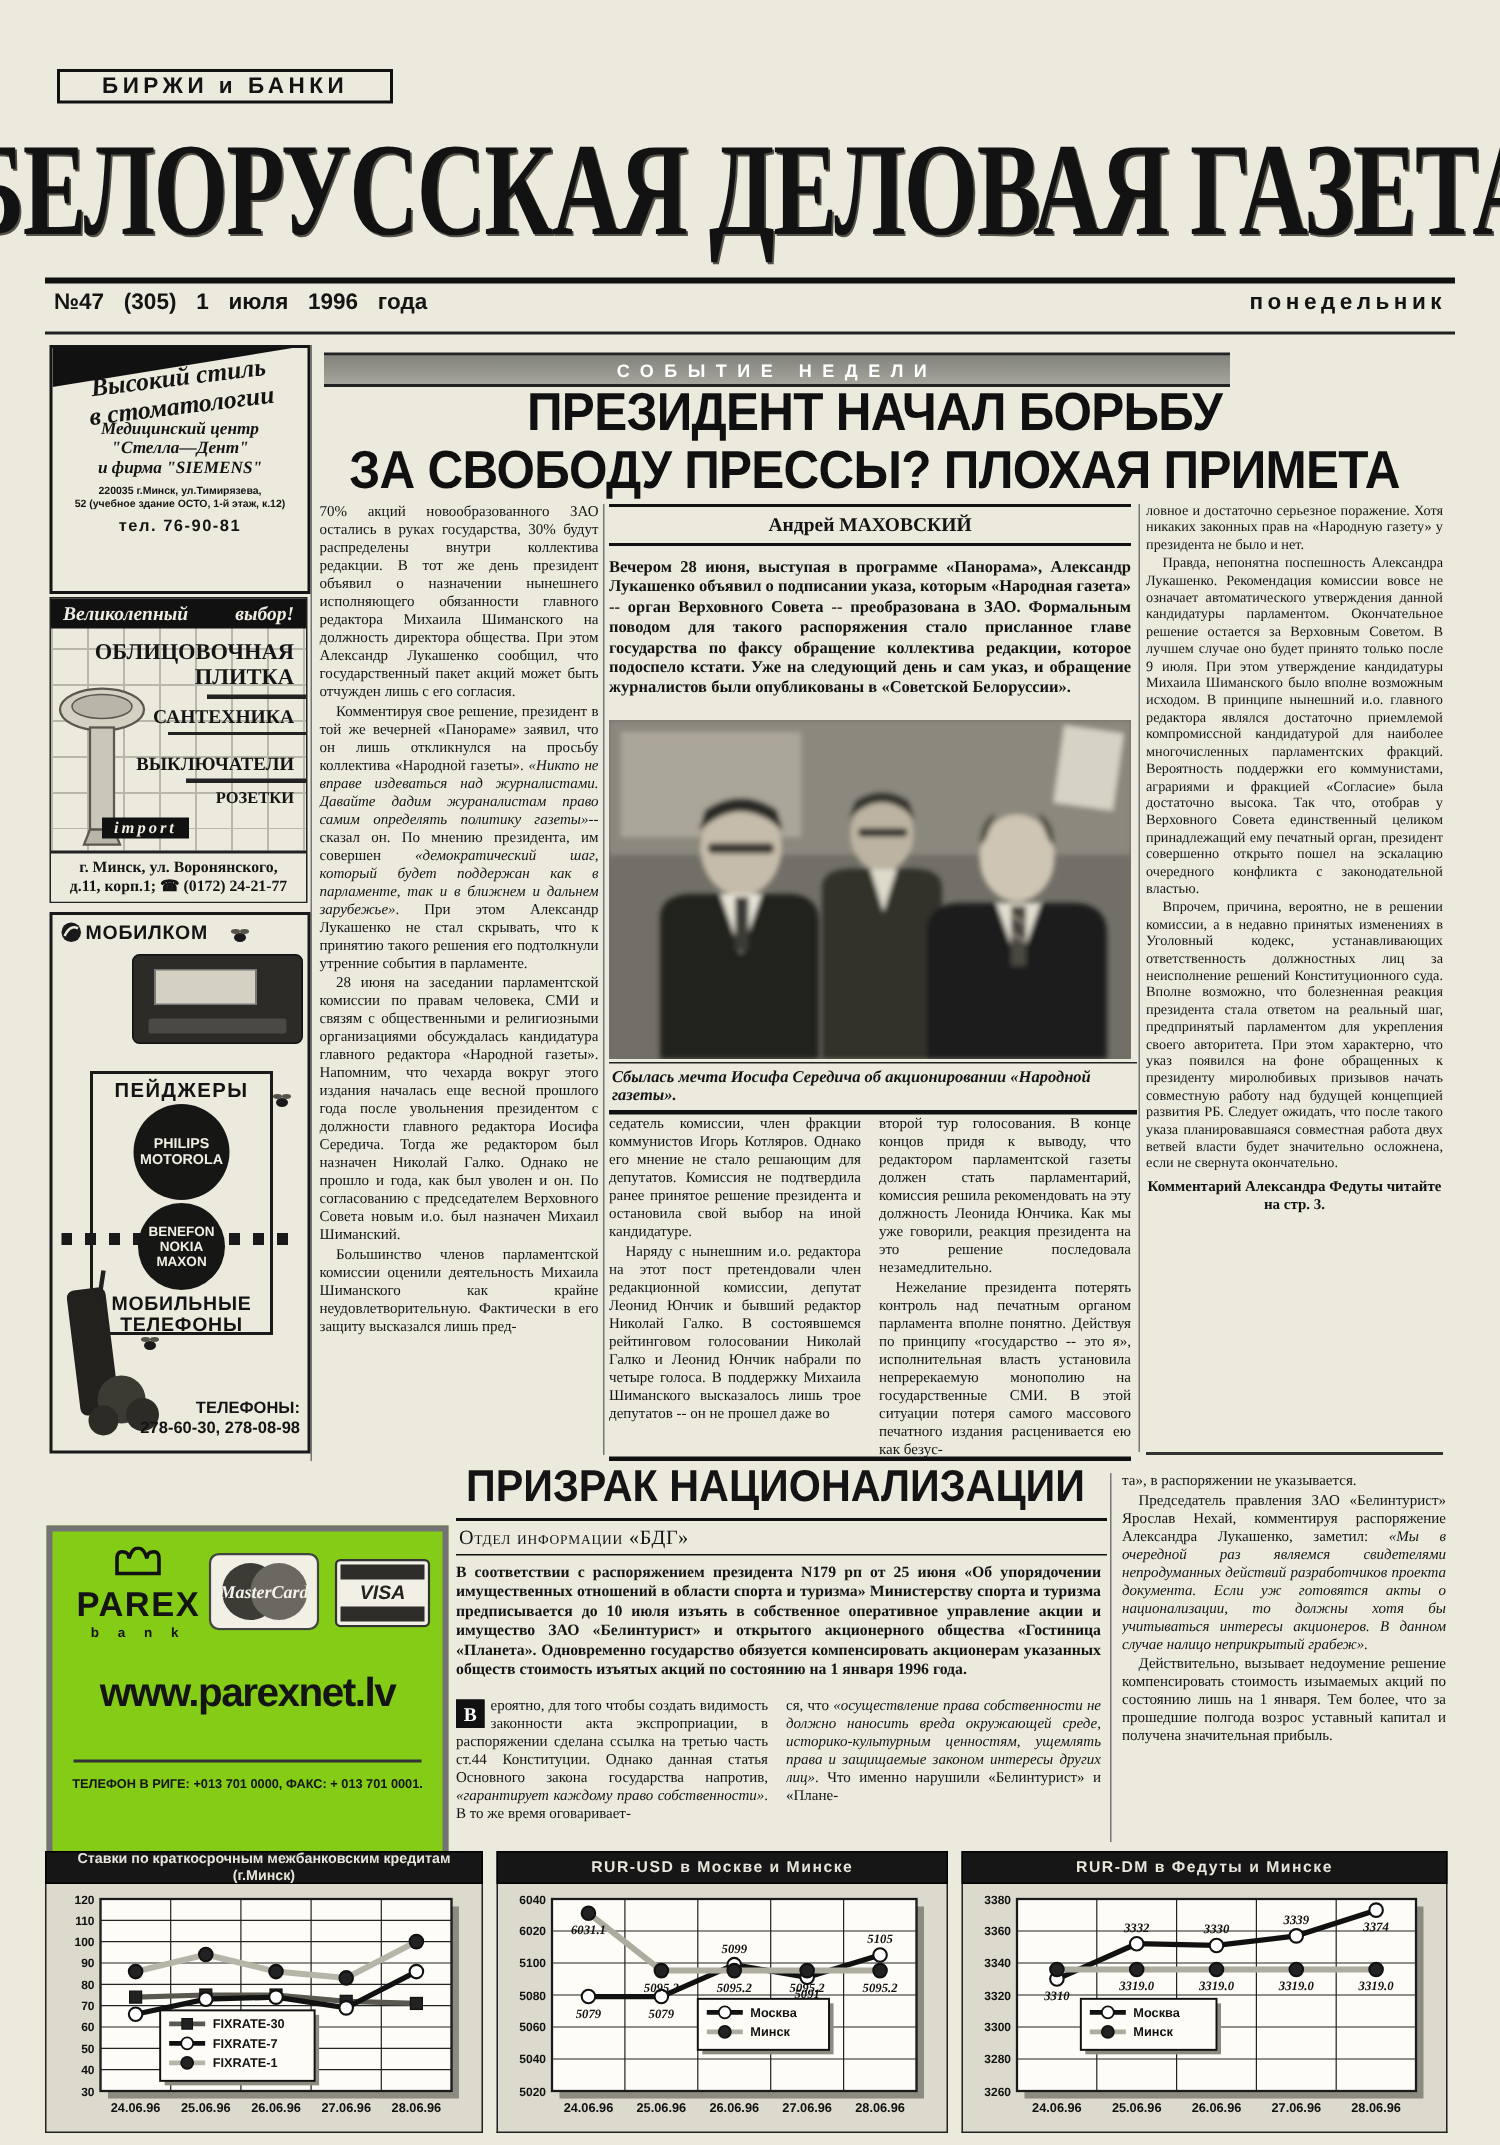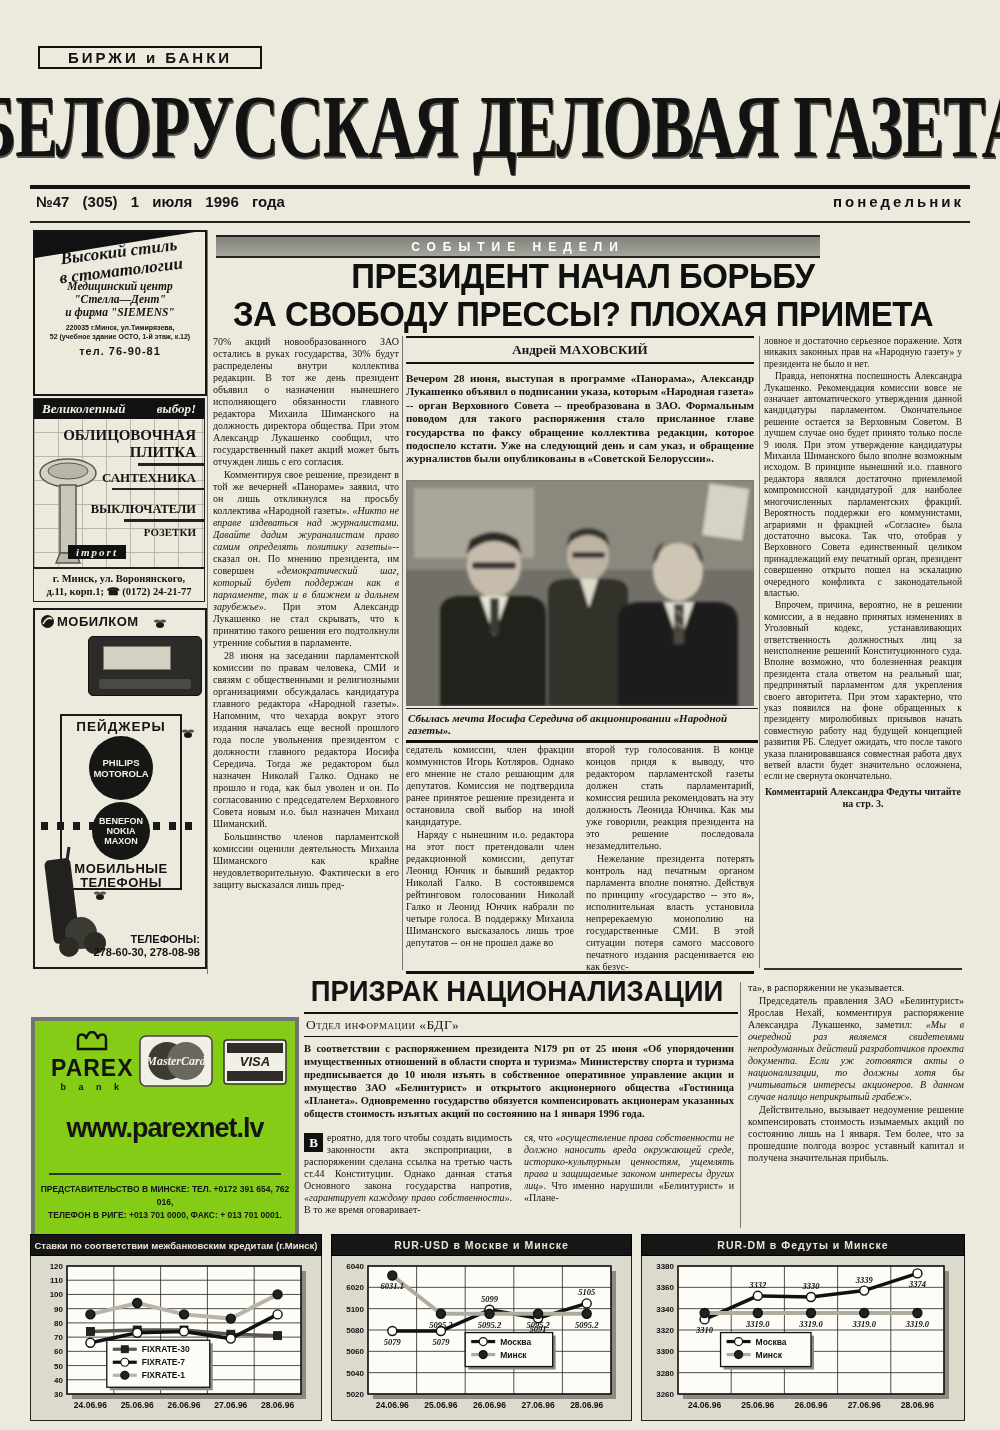--- a/index.html
+++ b/index.html
@@ -244,21 +244,20 @@
     </svg>
     <svg class="abs" style="right:8px;top:18px;" width="64" height="46" viewBox="0 0 64 46">
       <rect x="1" y="1" width="62" height="44" rx="3" fill="#f2efe5" stroke="#333" stroke-width="1.5"></rect>
       <rect x="4" y="4" width="56" height="10" fill="#2e2d29"></rect>
       <rect x="4" y="32" width="56" height="10" fill="#2e2d29"></rect>
       <text x="32" y="27" text-anchor="middle" font-family="Liberation Sans,sans-serif" font-style="italic" font-weight="bold" font-size="13" fill="#23221e">VISA</text>
     </svg>
     <div id="parex-url">www.parexnet.lv</div>
     <div id="parex-rule"></div>
     <div id="parex-contacts">
-      <div>ПРЕДСТАВИТЕЛЬСТВО В МИНСКЕ: ТЕЛ. +0172 391 654, 762 016,</div>
       <div>ТЕЛЕФОН В РИГЕ: +013 701 0000,  ФАКС: + 013 701 0001.</div>
     </div>
   </div>
 
   <div class="abs" id="kicker">СОБЫТИЕ НЕДЕЛИ</div>
   <div class="abs" id="headline">
     <div>ПРЕЗИДЕНТ НАЧАЛ БОРЬБУ</div>
     <div>ЗА СВОБОДУ ПРЕССЫ? ПЛОХАЯ ПРИМЕТА</div>
   </div>
 
@@ -338,21 +337,21 @@
   <div class="abs bodytxt" style="left:524px;top:1132px;width:210px;height:98px;">
     <p class="noindent"><span>ся, что </span><em>«осуществление права собственности не должно наносить вреда окружающей среде, историко-культурным ценностям, ущемлять права и защищаемые законом интересы других лиц»</em><span>. Что именно нарушили «Белинтурист» и «Плане-</span></p>
   </div>
   <div class="abs bodytxt" style="left:748px;top:982px;width:216px;height:248px;">
     <p class="noindent">та», в распоряжении не указывается.</p>
     <p><span>Председатель правления ЗАО «Белинтурист» Ярослав Нехай, комментируя распоряжение Александра Лукашенко, заметил: </span><em>«Мы в очередной раз являемся свидетелями непродуманных действий разработчиков проекта документа. Если уж готовятся акты о национализации, то должны хотя бы учитываться интересы акционеров. В данном случае налицо неприкрытый грабеж».</em></p>
     <p>Действительно, вызывает недоумение решение компенсировать стоимость изымаемых акций по состоянию лишь на 1 января. Тем более, что за прошедшие полгода возрос уставный капитал и получена значительная прибыль.</p>
   </div>
 
   <div class="chart" style="left:30px;top:1234px;width:292px;">
-    <div class="chart-title" style="font-size:9.5px;">Ставки  по  соответствии  межбанковским  кредитам  (г.Минск)</div>
+    <div class="chart-title" style="font-size:9.5px;">Ставки  по  краткосрочным  межбанковским  кредитам  (г.Минск)</div>
     <div class="chart-panel"><svg viewBox="0 0 284 156" width="284" height="156">
           <rect x="39" y="13" width="234" height="128" fill="#8d8a80"></rect>
           <rect x="34" y="8" width="234" height="128" fill="#fdfcf7" stroke="#111" stroke-width="1.5"></rect>
           <line x1="34" y1="8" x2="268" y2="8" stroke="#222" stroke-width="0.8"></line>
           <text x="30" y="11" text-anchor="end" class="tick">120</text>
           <line x1="34" y1="22.22222222222222" x2="268" y2="22.22222222222222" stroke="#222" stroke-width="0.8"></line>
           <text x="30" y="25.22222222222222" text-anchor="end" class="tick">110</text>
           <line x1="34" y1="36.44444444444444" x2="268" y2="36.44444444444444" stroke="#222" stroke-width="0.8"></line>
           <text x="30" y="39.44444444444444" text-anchor="end" class="tick">100</text>
           <line x1="34" y1="50.666666666666664" x2="268" y2="50.666666666666664" stroke="#222" stroke-width="0.8"></line>

